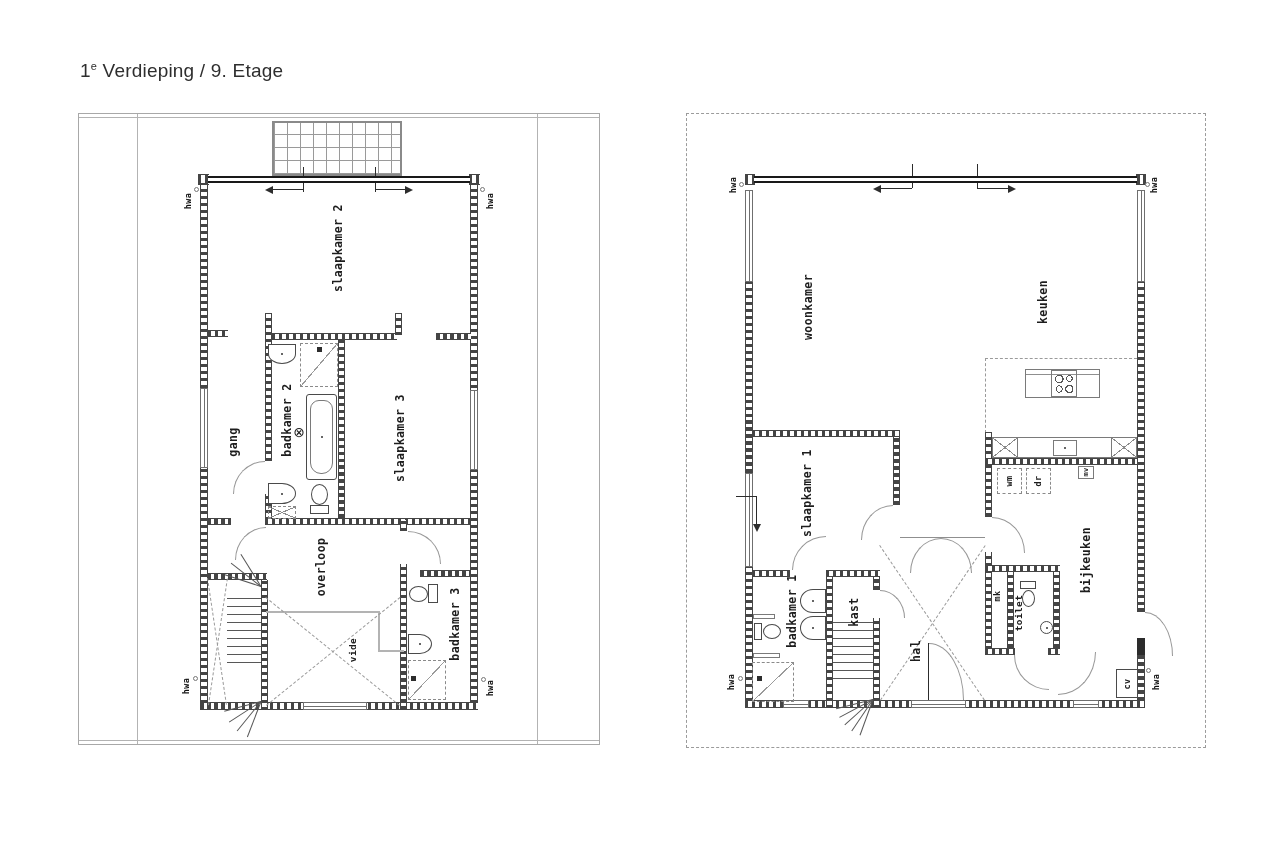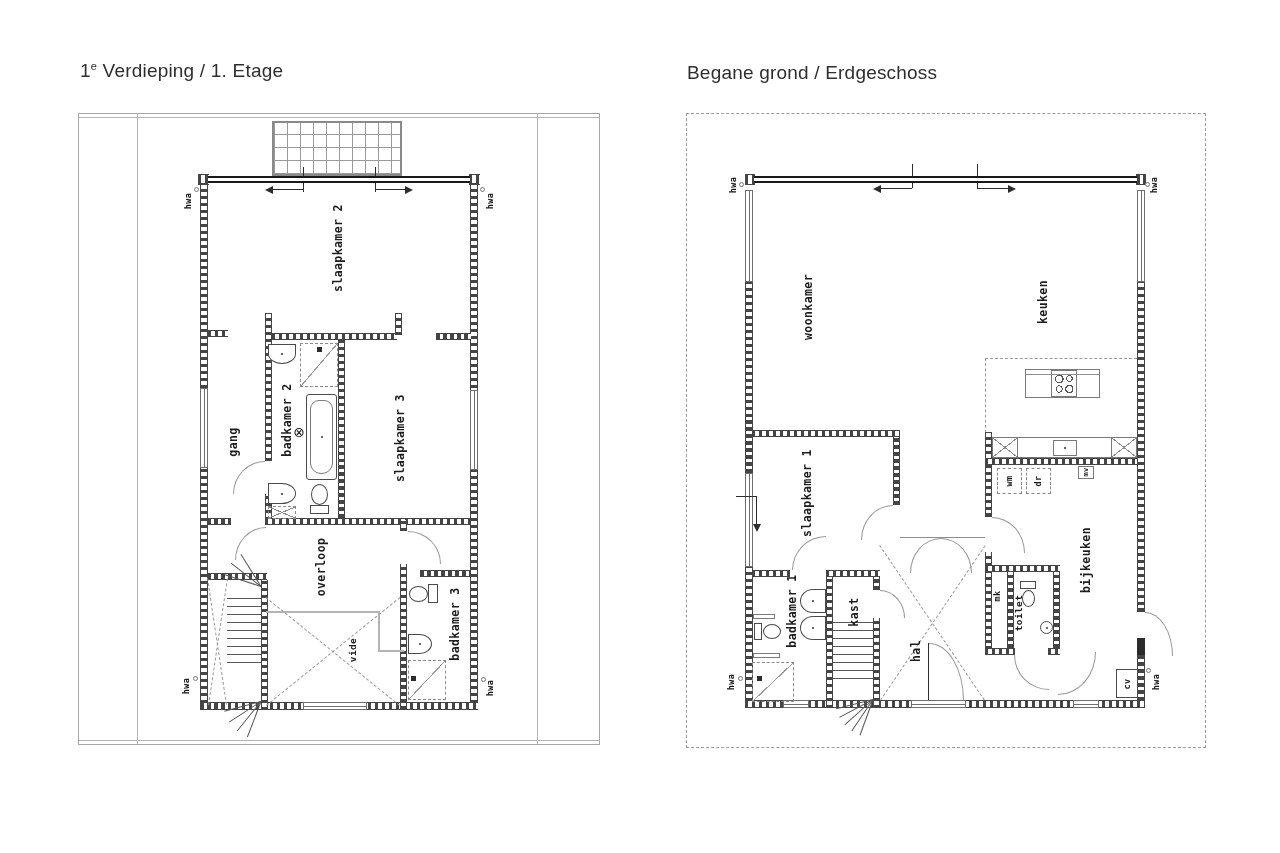--- a/index.html
+++ b/index.html
@@ -64,21 +64,21 @@
     radial-gradient(circle at 30% 32%,#fff 3.2px,#555 3.2px 4.4px,transparent 4.4px),
     radial-gradient(circle at 72% 30%,#fff 2.4px,#555 2.4px 3.4px,transparent 3.4px),
     radial-gradient(circle at 30% 72%,#fff 2.6px,#555 2.6px 3.6px,transparent 3.6px),
     radial-gradient(circle at 72% 72%,#fff 3px,#555 3px 4.2px,transparent 4.2px)}
 </style>
 </head>
 <body>
 
 <section class="a" style="left:0;top:0;width:640px;height:853px">
   <div class="a ttl" style="left:80px;top:60px">
-    <span>1</span><sup>e</sup><span> Verdieping / 1. Etage</span>
+    <span>1</span><sup>e</sup><span> Verdieping / 9. Etage</span>
   </div>
 
   <div class="a frame" style="left:78px;top:113px;width:522px;height:632px"></div>
   <div class="a lngray" style="left:79px;top:117px;width:520px;height:1px"></div>
   <div class="a lngray" style="left:79px;top:740px;width:520px;height:1px"></div>
   <div class="a lngray" style="left:137px;top:114px;width:1px;height:630px"></div>
   <div class="a lngray" style="left:537px;top:114px;width:1px;height:630px"></div>
 
   <div class="a grid" style="left:272px;top:121px;width:130px;height:55px"></div>
 
@@ -163,21 +163,20 @@
   <div class="a vlbl" style="left:338px;top:248px">slaapkamer 2</div>
   <div class="a vlbl" style="left:233px;top:442px">gang</div>
   <div class="a vlbl" style="left:287px;top:420px">badkamer 2</div>
   <div class="a vlbl" style="left:400px;top:438px">slaapkamer 3</div>
   <div class="a vlbl" style="left:321px;top:567px">overloop</div>
   <div class="a vlbl m9" style="left:352px;top:650px">vide</div>
   <div class="a vlbl" style="left:455px;top:624px">badkamer 3</div>
 </section>
 
 <section class="a" style="left:640px;top:0;width:640px;height:853px">
-  <div class="a ttl" style="left:47px;top:62px">Begane grond / Erdgeschoss</div>
 
   <div class="a dframe" style="left:46px;top:113px;width:520px;height:635px"></div>
 
   <div class="a blk" style="left:272px;top:164px;width:1px;height:24px"></div>
   <div class="a blk" style="left:337px;top:164px;width:1px;height:24px"></div>
   <div class="a blk" style="left:239px;top:188px;width:33px;height:1px"></div>
   <div class="a ah l" style="left:233px;top:185px"></div>
   <div class="a blk" style="left:337px;top:188px;width:33px;height:1px"></div>
   <div class="a ah r" style="left:368px;top:185px"></div>
 

